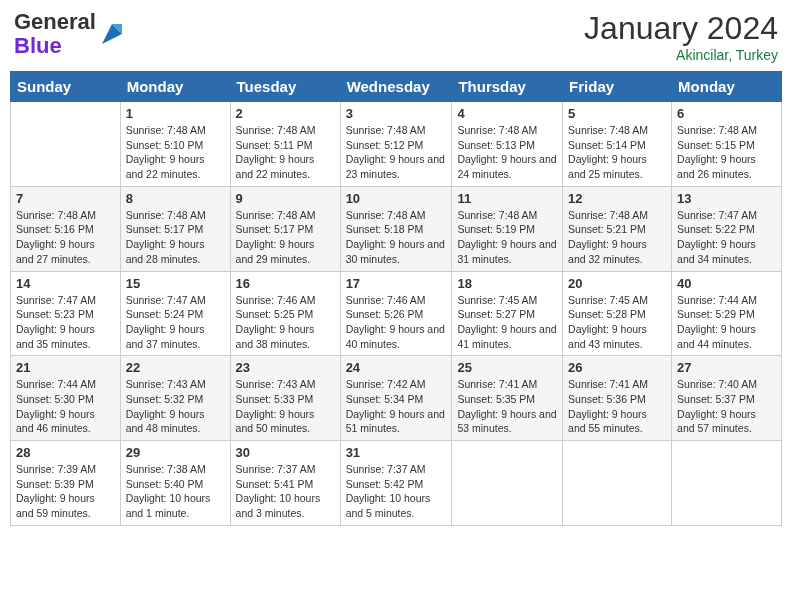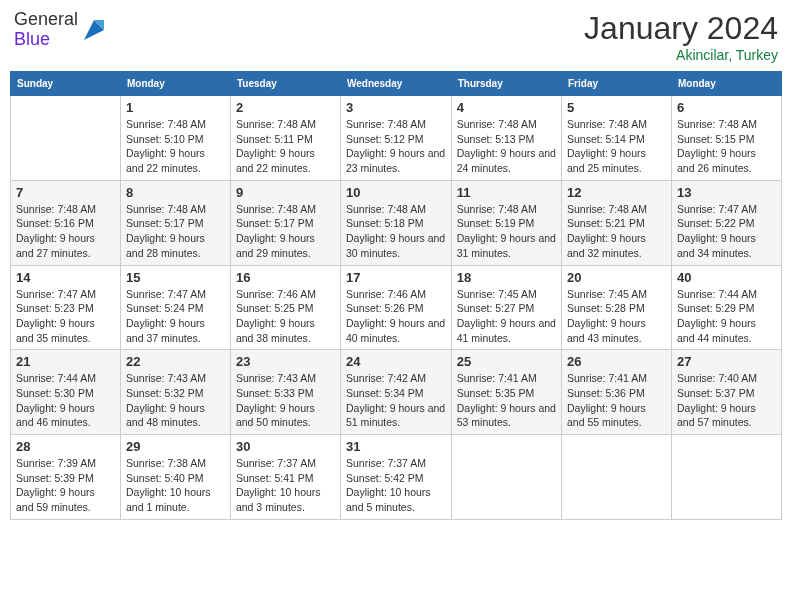--- a/index.html
+++ b/index.html
@@ -15,22 +15,22 @@
       justify-content: space-between;
       align-items: flex-start;
       margin-bottom: 8px;
       padding: 0 4px;
     }
     .logo {
       display: flex;
       align-items: center;
     }
     .logo-text {
-      font-size: 18px;
-      font-weight: normal;
+      font-size: 22px;
+      font-weight: bold;
       line-height: 1.1;
     }
     .logo-general { color: #333; }
     .logo-blue { color: #6d28d9; }
     .logo-icon {
       width: 28px;
       height: 28px;
       margin-left: 2px;
     }
     .title-block {
@@ -48,21 +48,21 @@
     .calendar {
       width: 100%;
       border-collapse: collapse;
       font-size: 11px;
     }
     .calendar th {
       background-color: #2c6bac;
       color: #fff;
       text-align: left;
       padding: 6px 6px;
-      font-size: 10px;
+      font-size: 15px;
       font-weight: bold;
       border: 1px solid #2c6bac;
     }
     .calendar td {
       vertical-align: top;
       border: 1px solid #ccc;
       padding: 4px 5px;
       width: 113px;
       min-height: 80px;
       background: #fff;

